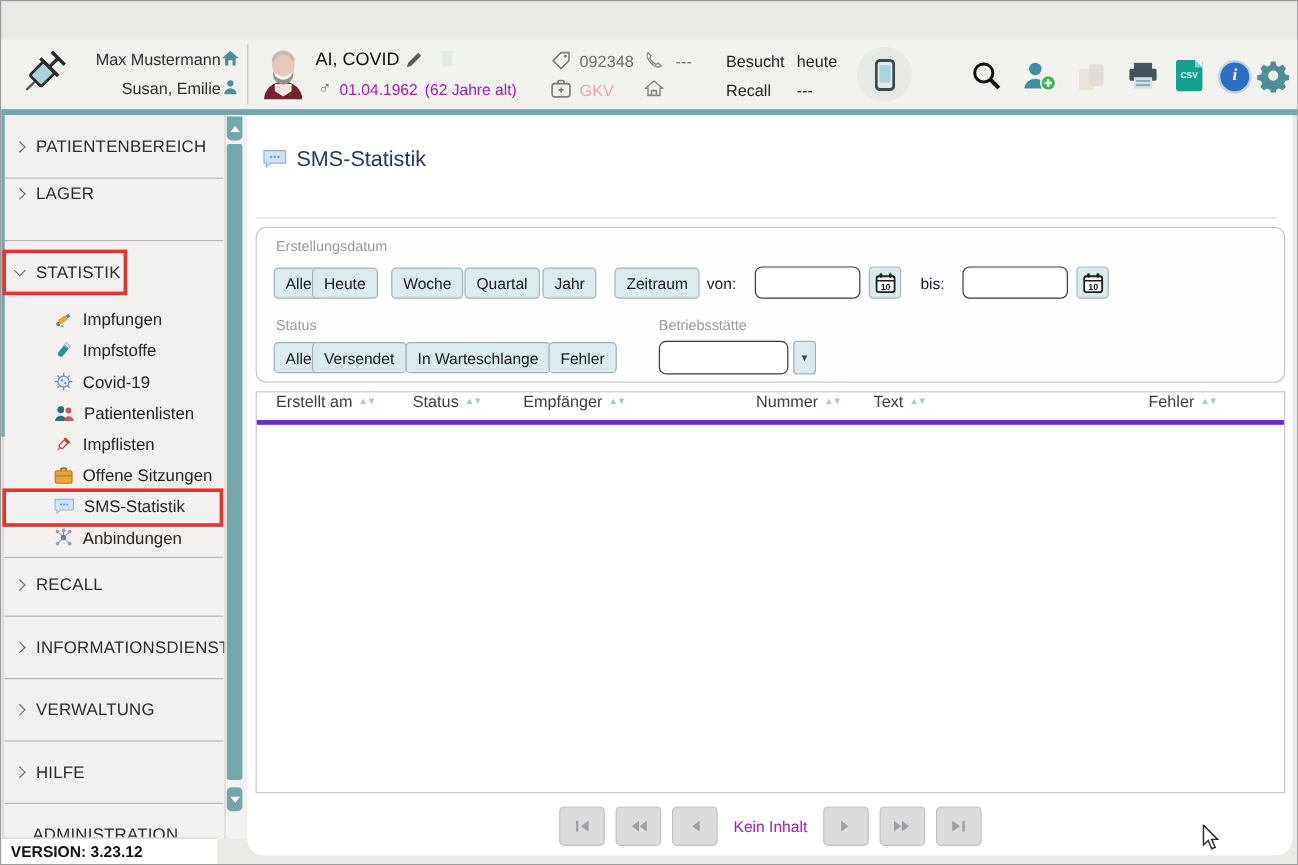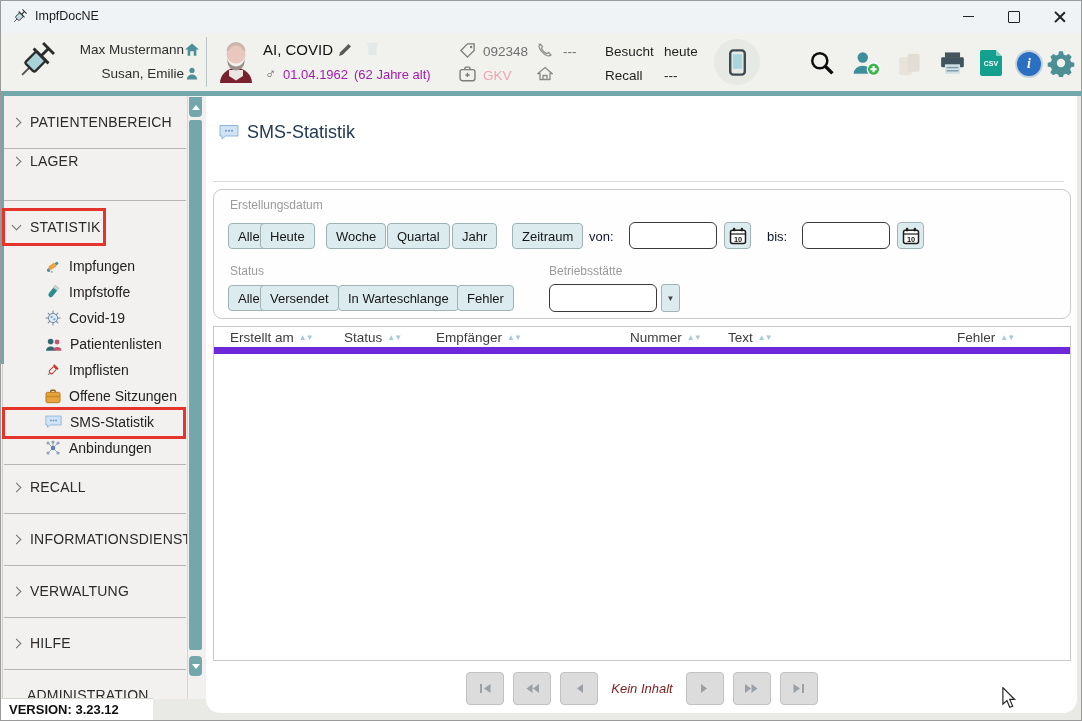--- a/index.html
+++ b/index.html
@@ -35,21 +35,21 @@
   #sidebar{left:0;top:95px;width:205px;height:603px;background:#f2f1ef;}
   .sb-leftline-teal{position:absolute;left:0;top:0;width:3px;height:268px;background:#74a7ab;}
   .sb-leftline-gray{position:absolute;left:1px;top:268px;width:1px;height:335px;background:#cfcecb;}
   .sb-section{position:absolute;left:12px;display:flex;align-items:center;gap:10px;font-size:14px;color:#2b2b2b;letter-spacing:.2px;white-space:nowrap;}
   .sb-rule{position:absolute;left:3px;width:182px;height:1px;background:#b8b6b2;}
   .sb-item{position:absolute;left:44px;display:flex;align-items:center;gap:8px;font-size:14px;color:#222;white-space:nowrap;}
   .chev{display:inline-block;width:6px;height:6px;border-right:1.6px solid #6e6e6e;border-bottom:1.6px solid #6e6e6e;}
   .chev-r{transform:rotate(-45deg);}
   .chev-d{transform:rotate(45deg);margin-top:-3px;}
   .redbox{position:absolute;border:3px solid #e5342b;background:transparent;pointer-events:none;}
-  #versionbar{position:absolute;left:0;top:602px;width:152px;height:22px;background:#fff;border-top:1px solid #d6d4d0;font-size:13px;font-weight:bold;color:#101010;line-height:22px;padding-left:8px;box-sizing:border-box;}
+  #versionbar{position:absolute;left:0;top:602px;width:180px;height:22px;background:#fff;border-top:1px solid #d6d4d0;font-size:13px;font-weight:bold;color:#101010;line-height:22px;padding-left:8px;box-sizing:border-box;}
   
   #sb-scroll{position:absolute;left:186px;top:0;width:15px;height:603px;background:#f2f1ef;border-left:1px solid #d8d6d2;}
   .sb-arrow{position:absolute;left:1px;width:13px;height:20px;background:#74a7ab;display:flex;align-items:center;justify-content:center;}
   .sb-arrow.up{top:1px;border-radius:0 0 4px 4px;}
   .sb-arrow.down{top:560px;border-radius:4px;}
   .tri-up{width:0;height:0;border-left:4px solid transparent;border-right:4px solid transparent;border-bottom:5px solid #fff;}
   .tri-down{width:0;height:0;border-left:4px solid transparent;border-right:4px solid transparent;border-top:5px solid #fff;}
   #sb-thumb{position:absolute;left:1px;top:24px;width:13px;height:530px;background:#74a7ab;border-radius:2px;}
   
   #main{left:205px;top:95px;width:877px;height:626px;}
@@ -59,59 +59,36 @@
   .main-rule{position:absolute;left:7px;right:13px;top:85px;height:1px;background:#d9d9d9;}
   #filter-panel{position:absolute;left:7px;top:93px;width:858px;height:130px;border:1px solid #c9c9c9;border-radius:9px;background:#fefefe;box-sizing:border-box;}
   .flt-label{position:absolute;font-size:12px;color:#9a9a9a;}
   .tbtn{position:absolute;height:26px;background:#dcecee;border:1px solid #9fb3b5;border-radius:4px;font-size:13px;color:#161616;display:flex;align-items:center;justify-content:center;padding:0 9px;box-sizing:border-box;white-space:nowrap;font-family:inherit;}
   .inp{position:absolute;height:27px;background:#fff;border:1.6px solid #3a3a3a;border-radius:6px;box-sizing:border-box;font-size:13px;padding:0 6px;font-family:inherit;}
   .calbtn{position:absolute;width:27px;height:27px;background:#dcecee;border:1px solid #9fb3b5;border-radius:4px;display:flex;align-items:center;justify-content:center;box-sizing:border-box;}
   .inp-label{position:absolute;font-size:13px;color:#0f172a;}
   .ddbtn{position:absolute;width:19px;height:28px;background:#dcecee;border:1px solid #9fb3b5;border-radius:3px;display:flex;align-items:center;justify-content:center;font-size:8px;color:#444;box-sizing:border-box;}
   
   #table{position:absolute;left:7px;top:230px;width:858px;height:335px;border:1px solid #c9c9c9;background:#fff;box-sizing:border-box;}
-  #thead{display:flex;align-items:center;height:27px;border-bottom:7px solid #6d28d9;padding-left:16px;box-sizing:border-box;}
+  #thead{display:flex;align-items:flex-start;height:27px;border-bottom:4px solid #6d28d9;padding-left:16px;box-sizing:border-box;}
   .th{display:flex;align-items:center;gap:5px;font-size:13.5px;color:#3c3c3c;box-sizing:border-box;}
   .sort{font-size:8px;color:#a5cbd4;letter-spacing:-1px;}
   
   #pager{position:absolute;left:7px;top:576px;width:858px;display:flex;align-items:center;justify-content:center;gap:9px;}
   .pgbtn{width:36px;height:31px;background:#dcdcdc;border:1px solid #c2c2c2;border-radius:4px;display:flex;align-items:center;justify-content:center;}
-  .pg-text{font-size:13px;color:#7f1d1d;margin:0 4px;white-space:nowrap;font-style:italic;}
+  .pg-text{font-size:13px;color:#a21caf;margin:0 4px;white-space:nowrap;}
   .pg-icon{fill:#9aa0a6;}
   
   #cursor{left:1000px;top:686px;}
 </style>
 </head>
 <body>
 
 <div id="win">
 
-  <div id="titlebar" class="abs">
-    <span class="abs" style="left:10px;top:6px;">
-      <svg width="18" height="18" viewBox="0 0 48 48">
-          <g transform="rotate(-45 24 24)">
-            <line x1="2" y1="24" x2="13" y2="24" stroke="#555" stroke-width="2.5"></line>
-            <rect x="13" y="17" width="17" height="14" rx="2" fill="#bfdfe2" stroke="#333" stroke-width="2.5"></rect>
-            <line x1="30" y1="13" x2="30" y2="35" stroke="#333" stroke-width="3"></line>
-            <line x1="30" y1="24" x2="41" y2="24" stroke="#333" stroke-width="3"></line>
-            <line x1="41" y1="16" x2="41" y2="32" stroke="#333" stroke-width="3"></line>
-          </g>
-        </svg>
-    </span>
-    <span class="apptitle">ImpfDocNE</span>
-    <div class="winbtn" style="right:92px;">
-        <span class="min-glyph"></span>
-      </div>
-    <div class="winbtn" style="right:46px;">
-        <span class="max-glyph"></span>
-      </div>
-    <div class="winbtn" style="right:0;">
-        <span class="close-glyph"></span>
-      </div>
-  </div>
 
   <div id="header" class="abs">
     <span class="abs" style="left:13px;top:4px;">
       <svg width="46" height="46" viewBox="0 0 48 48">
           <g transform="rotate(-45 24 24)">
             <line x1="2" y1="24" x2="13" y2="24" stroke="#555" stroke-width="2"></line>
             <rect x="13" y="17" width="17" height="14" rx="2" fill="#a9d3d8" stroke="#2b2b2b" stroke-width="2.4"></rect>
             <line x1="30" y1="13" x2="30" y2="35" stroke="#2b2b2b" stroke-width="3"></line>
             <line x1="30" y1="24" x2="41" y2="24" stroke="#2b2b2b" stroke-width="3"></line>
             <line x1="41" y1="16" x2="41" y2="32" stroke="#2b2b2b" stroke-width="3"></line>

